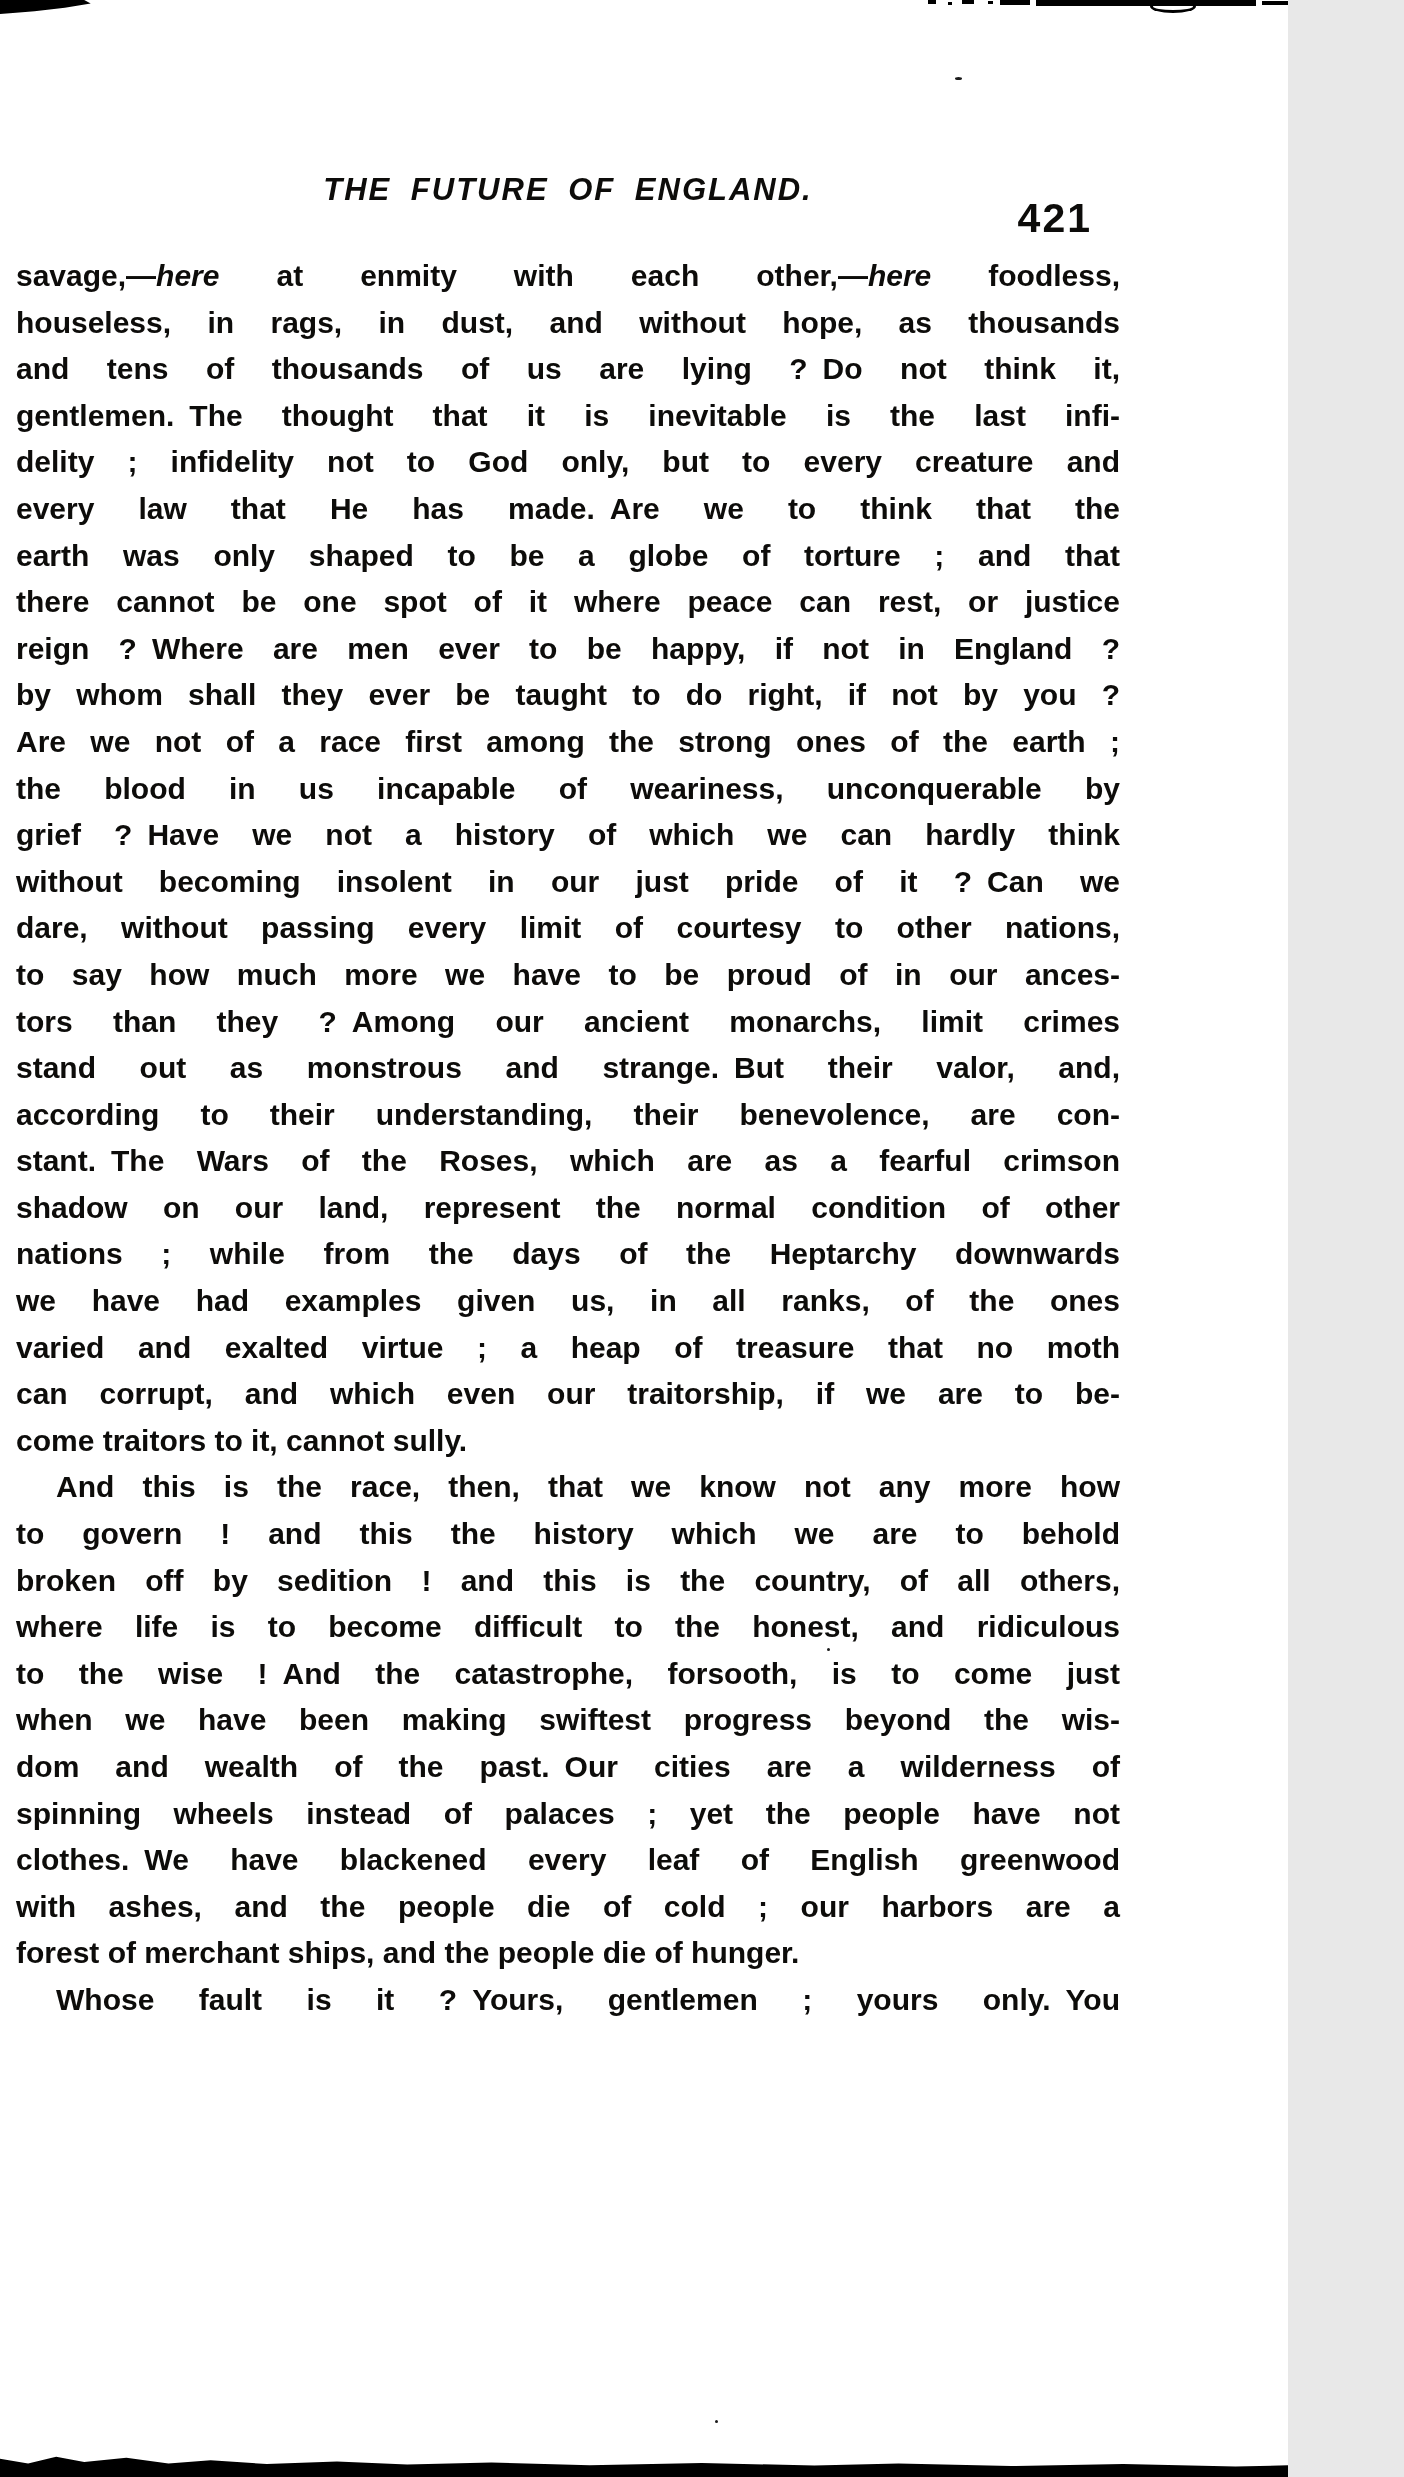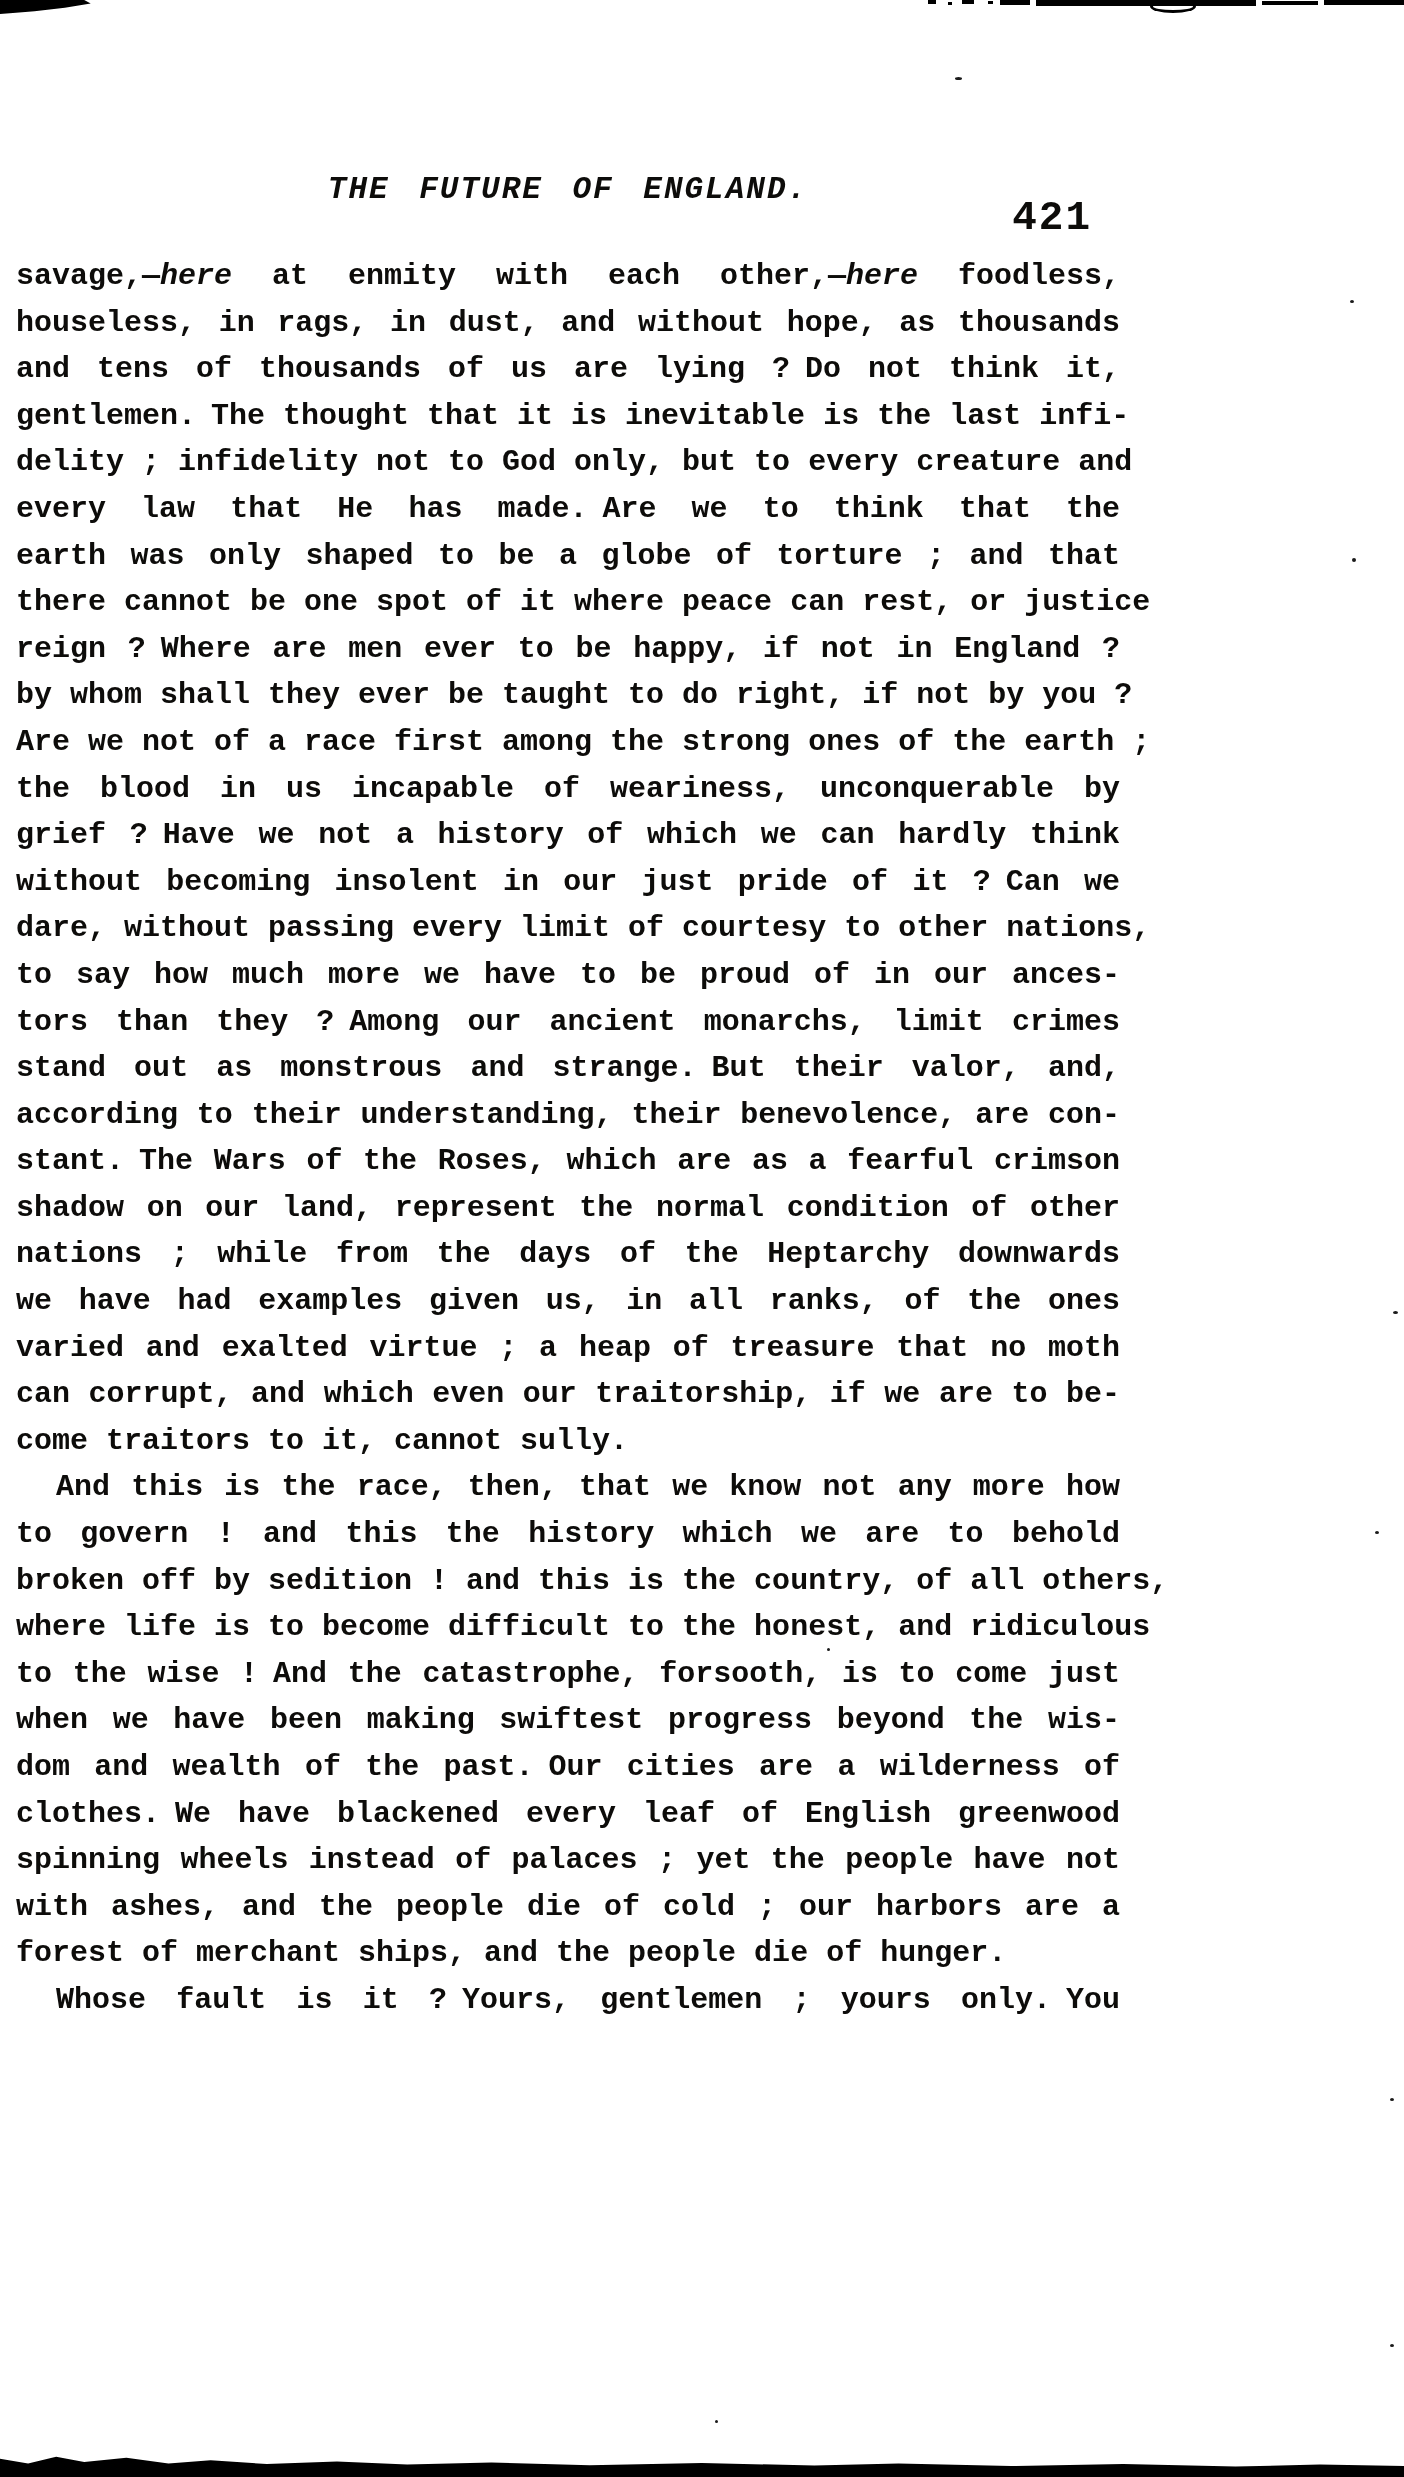--- a/index.html
+++ b/index.html
@@ -1,21 +1,21 @@
 <!DOCTYPE html>
 <html><head>
 <meta charset="utf-8">
 <style>
   html,body{margin:0;padding:0;background:#e8e8e8;}
   .page{
     position:relative;
-    width:1404px;height:2477px;
+    width:1288px;height:2477px;
     background:#ffffff;
     overflow:hidden;
-    font-family:Liberation Mono, monospace;
+    font-family:Liberation Sans, sans-serif;
     color:#0d0c0a;
   }
   
   .running-head{position:absolute;left:16px;top:166px;width:1104px;height:50px;}
   .running-title{
     position:absolute;left:0;right:0;top:6px;
     text-align:center;
     font-style:italic;font-weight:700;font-size:31px;
     letter-spacing:2px;word-spacing:9px;
     white-space:nowrap;
@@ -127,22 +127,22 @@
       <div class="line">varied and exalted virtue ; a heap of treasure that no moth</div>
       <div class="line">can corrupt, and which even our traitorship, if we are to be-</div>
       <div class="line flush">come traitors to it, cannot sully.</div>
       <div class="line indent">And this is the race, then, that we know not any more how</div>
       <div class="line">to govern ! and this the history which we are to behold</div>
       <div class="line">broken off by sedition ! and this is the country, of all others,</div>
       <div class="line">where life is to become difficult to the honest, and ridiculous</div>
       <div class="line">to the wise ! And the catastrophe, forsooth, is to come just</div>
       <div class="line">when we have been making swiftest progress beyond the wis-</div>
       <div class="line">dom and wealth of the past. Our cities are a wilderness of</div>
+      <div class="line">spinning wheels instead of palaces ; yet the people have not</div>
       <div class="line">clothes. We have blackened every leaf of English greenwood</div>
-      <div class="line">spinning wheels instead of palaces ; yet the people have not</div>
       <div class="line">with ashes, and the people die of cold ; our harbors are a</div>
       <div class="line flush">forest of merchant ships, and the people die of hunger.</div>
       <div class="line indent">Whose fault is it ? Yours, gentlemen ; yours only. You</div>
     </main>
 
   <div class="artifact bottom-bar"></div>
   <div class="speck sp1"></div>
   <div class="speck sp2"></div>
   <div class="speck sp3"></div>
   <div class="speck sp4"></div>

